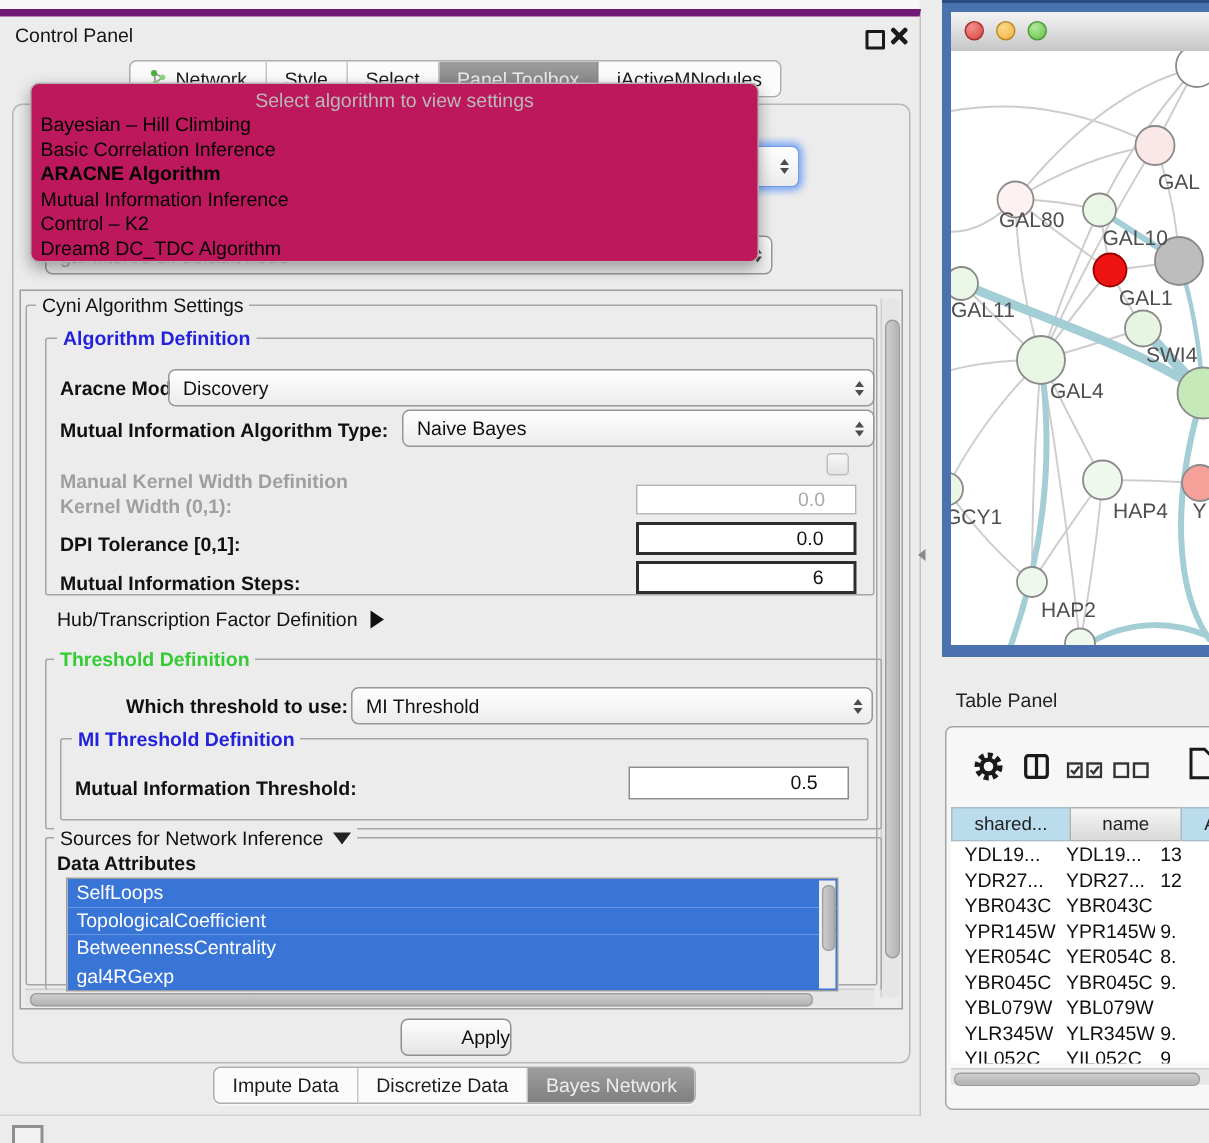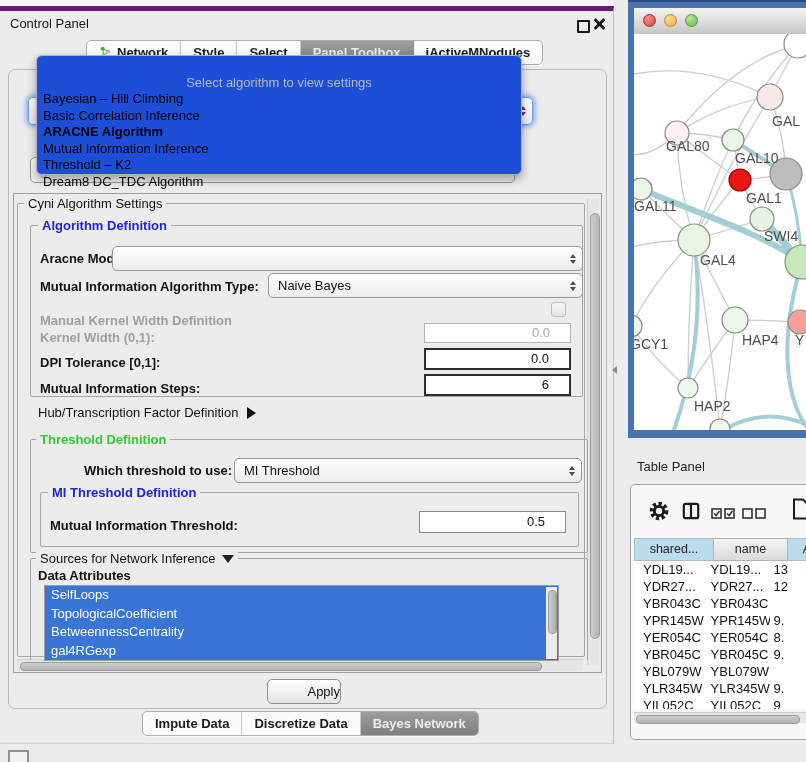--- a/index.html
+++ b/index.html
@@ -13,21 +13,21 @@
   #top-strip{left:0;top:0;width:613px;height:6px;background:#f7f7f7;}
   .cp-title{left:10px;top:5px;font-size:13px;color:#151515;}
   .cp-float{left:577px;top:9px;width:9px;height:9px;border:2px solid #1a1a1a;border-radius:1px;}
   .cp-close{left:593px;top:7px;width:12px;height:12px;}
   .cp-close:before,.cp-close:after{content:"";position:absolute;left:5px;top:-1px;width:3px;height:14px;background:#1a1a1a;border-radius:1px;}
   .cp-close:before{transform:rotate(45deg);} .cp-close:after{transform:rotate(-45deg);}
 
   
   .seg{display:flex;height:23px;border:1px solid #aeaeae;border-radius:5px;background:#fbfbfb;
        overflow:hidden;box-shadow:0 1px 0 rgba(255,255,255,.7);}
-  .tab{display:flex;align-items:center;gap:5px;padding:0 12px;font-weight:bold;font-size:13px;
+  .tab{display:flex;align-items:center;gap:5px;padding:0 12px;font-weight:normal;font-size:13px;
        color:#1c1c1c;border-right:1px solid #c6c6c6;white-space:nowrap;}
   .tab:last-child{border-right:none;}
   .tab.selected{background:linear-gradient(#9d9d9d,#7f7f7f);color:#ededed;border-right-color:#8a8a8a;}
   #top-tabs{left:86px;top:29px;}
   #bottom-tabs{left:142px;top:700px;}
 
   
   #content-box{left:8px;top:58px;width:597px;height:638px;border:1px solid #b8b8b8;border-radius:7px;background:#ececec;}
 
   
@@ -35,22 +35,22 @@
          display:flex;align-items:center;padding-left:9px;font-size:13px;}
   .combo .val{flex:1;overflow:hidden;white-space:nowrap;}
   .spin{display:flex;flex-direction:column;align-items:center;justify-content:center;gap:2px;width:18px;margin-left:auto;}
   .tri-u{width:0;height:0;border-left:3.5px solid transparent;border-right:3.5px solid transparent;border-bottom:4.5px solid #4c4c4c;}
   .tri-d-s{width:0;height:0;border-left:3.5px solid transparent;border-right:3.5px solid transparent;border-top:4.5px solid #4c4c4c;}
   #bg-combo1{left:28px;top:86px;width:494px;height:26px;border:1px solid #6f9bea;
              box-shadow:0 0 5px 2px rgba(90,145,250,.75);z-index:2;}
   #bg-combo2{left:30px;top:146px;width:474px;height:24px;color:#a9a9a9;z-index:1;}
 
   
-  #algo-popup{left:36px;top:44px;width:486px;height:120px;background:#1d4ed8;border:1px solid #b2b2b2;
-              border-radius:6px;box-shadow:0 4px 10px rgba(0,0,0,.35);z-index:5;padding-top:18px;box-sizing:border-box;}
+  #algo-popup{left:20px;top:44px;width:486px;height:120px;background:#be185d;border:1px solid #b2b2b2;
+              border-radius:6px;box-shadow:0 4px 10px rgba(0,0,0,.35);z-index:5;padding-top:2px;box-sizing:border-box;}
   .algo-hint{height:17px;line-height:17px;text-align:center;color:#b9b9b9;}
   .algo-item{height:16.5px;line-height:16.5px;padding-left:6px;color:#000;}
   .algo-item.bold{font-weight:bold;}
 
   
   #settings-viewport{left:13px;top:182px;width:587px;height:478px;border:1px solid #9e9e9e;background:#ececec;}
   .group{border:1px solid #a6a6a6;border-radius:2px;background:transparent;}
   .legend{position:absolute;background:#ececec;padding:0 4px;font-size:13px;line-height:13px;z-index:3;display:flex;align-items:center;gap:6px;}
   .legend.blue{color:#2222dd;font-weight:bold;}
   .legend.green{color:#33cc33;font-weight:bold;}
@@ -168,21 +168,21 @@
         </span>
     </div>
 
     <div class="abs" id="algo-popup">
       <div class="algo-hint">Select algorithm to view settings</div>
       <div>
           <div class="algo-item">Bayesian – Hill Climbing</div>
           <div class="algo-item">Basic Correlation Inference</div>
           <div class="algo-item bold">ARACNE Algorithm</div>
           <div class="algo-item">Mutual Information Inference</div>
-          <div class="algo-item">Threshold – K2</div>
+          <div class="algo-item">Control – K2</div>
           <div class="algo-item">Dream8 DC_TDC Algorithm</div>
         </div>
     </div>
 
     <div class="abs" id="settings-viewport"></div>
 
     <div class="abs group" style="left:17px;top:192px;width:566px;height:452px;"></div>
     <div class="legend" style="left:24px;top:186px;">Cyni Algorithm Settings</div>
 
     <div class="abs vtrack" style="left:587px;top:188px;width:11px;height:466px;">
@@ -191,20 +191,21 @@
 
     <div class="abs htrack" style="left:17px;top:648px;width:566px;height:11px;">
       <div class="hthumb" style="left:3px;width:520px;"></div>
     </div>
 
     <div class="abs group" style="left:30px;top:214px;width:551px;height:170px;"></div>
     <div class="legend blue" style="left:38px;top:208px;">Algorithm Definition</div>
 
     <div class="abs lbl" style="left:40px;top:240px;">Aracne Mode:</div>
     <div class="abs combo" style="left:112px;top:235px;width:460px;height:23px;">
+      <span class="val">Discovery</span>
       <span class="spin">
           <span class="tri-u"></span>
           <span class="tri-d-s"></span>
         </span>
     </div>
 
     <div class="abs lbl" style="left:40px;top:268px;">Mutual Information Algorithm Type:</div>
     <div class="abs combo" style="left:268px;top:262px;width:304px;height:23px;">
       <span class="val">Naive Bayes</span>
       <span class="spin">

